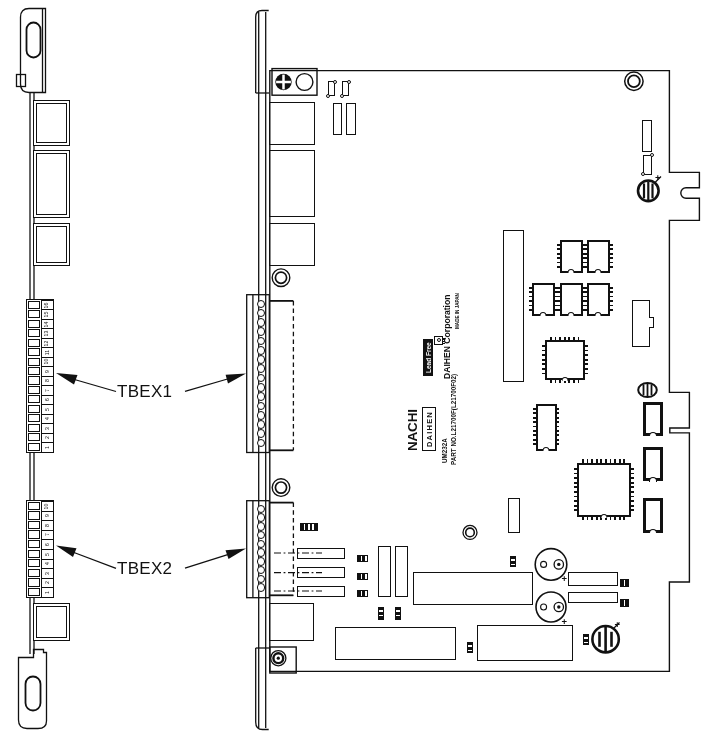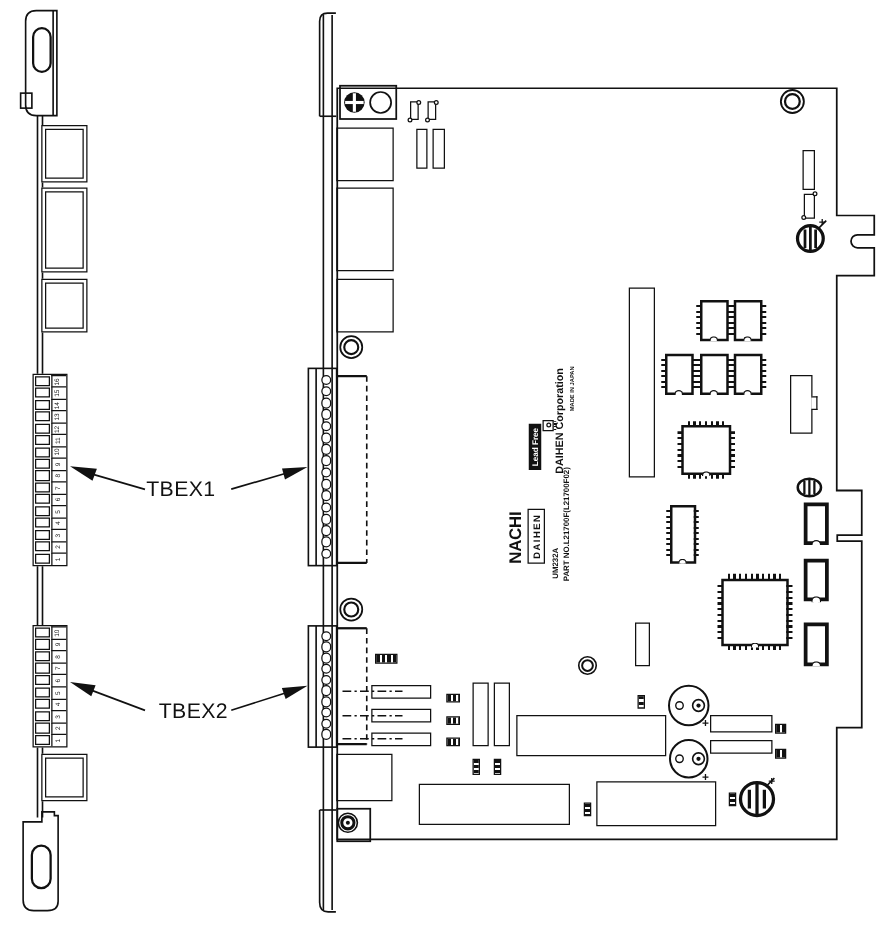--- a/index.html
+++ b/index.html
@@ -445,21 +445,21 @@
   <div class="blkdash" style="left:356.5px;top:589.5px;width:11.5px;height:7.5px"></div>
   <div class="blkdash" style="left:619.5px;top:579px;width:9.5px;height:7.5px"></div>
   <div class="blkdash" style="left:619.5px;top:599px;width:9.5px;height:7.5px"></div>
   <div class="blkdots" style="left:510px;top:556px;width:6px;height:10.5px"></div>
   <div class="blkdots" style="left:582.5px;top:634px;width:6.5px;height:11px"></div>
   <div class="blkdots" style="left:466.5px;top:642px;width:6.5px;height:11px"></div>
   <div class="blkdots" style="left:377.5px;top:606.5px;width:6.5px;height:13.5px"></div>
   <div class="blkdots" style="left:394.5px;top:606.5px;width:6.5px;height:13.5px"></div>
 
   <div class="tb-label" style="left:117px;top:381.5px">TBEX1</div>
-  <div class="tb-label" style="left:127px;top:558.5px">TBEX2</div>
+  <div class="tb-label" style="left:117px;top:558.5px">TBEX2</div>
 
   <div id="blabel">
     <div class="nachi">NACHI</div>
     <div class="daibox">DAIHEN</div>
     <div class="model">UM232A</div>
     <div class="partno">PART NO.L21700F(L21700F02)</div>
     <div class="leadfree">Lead Free</div>
     <div class="cert"></div>
     <div class="corp">DAIHEN Corporation</div>
     <div class="origin">MADE IN JAPAN</div>

